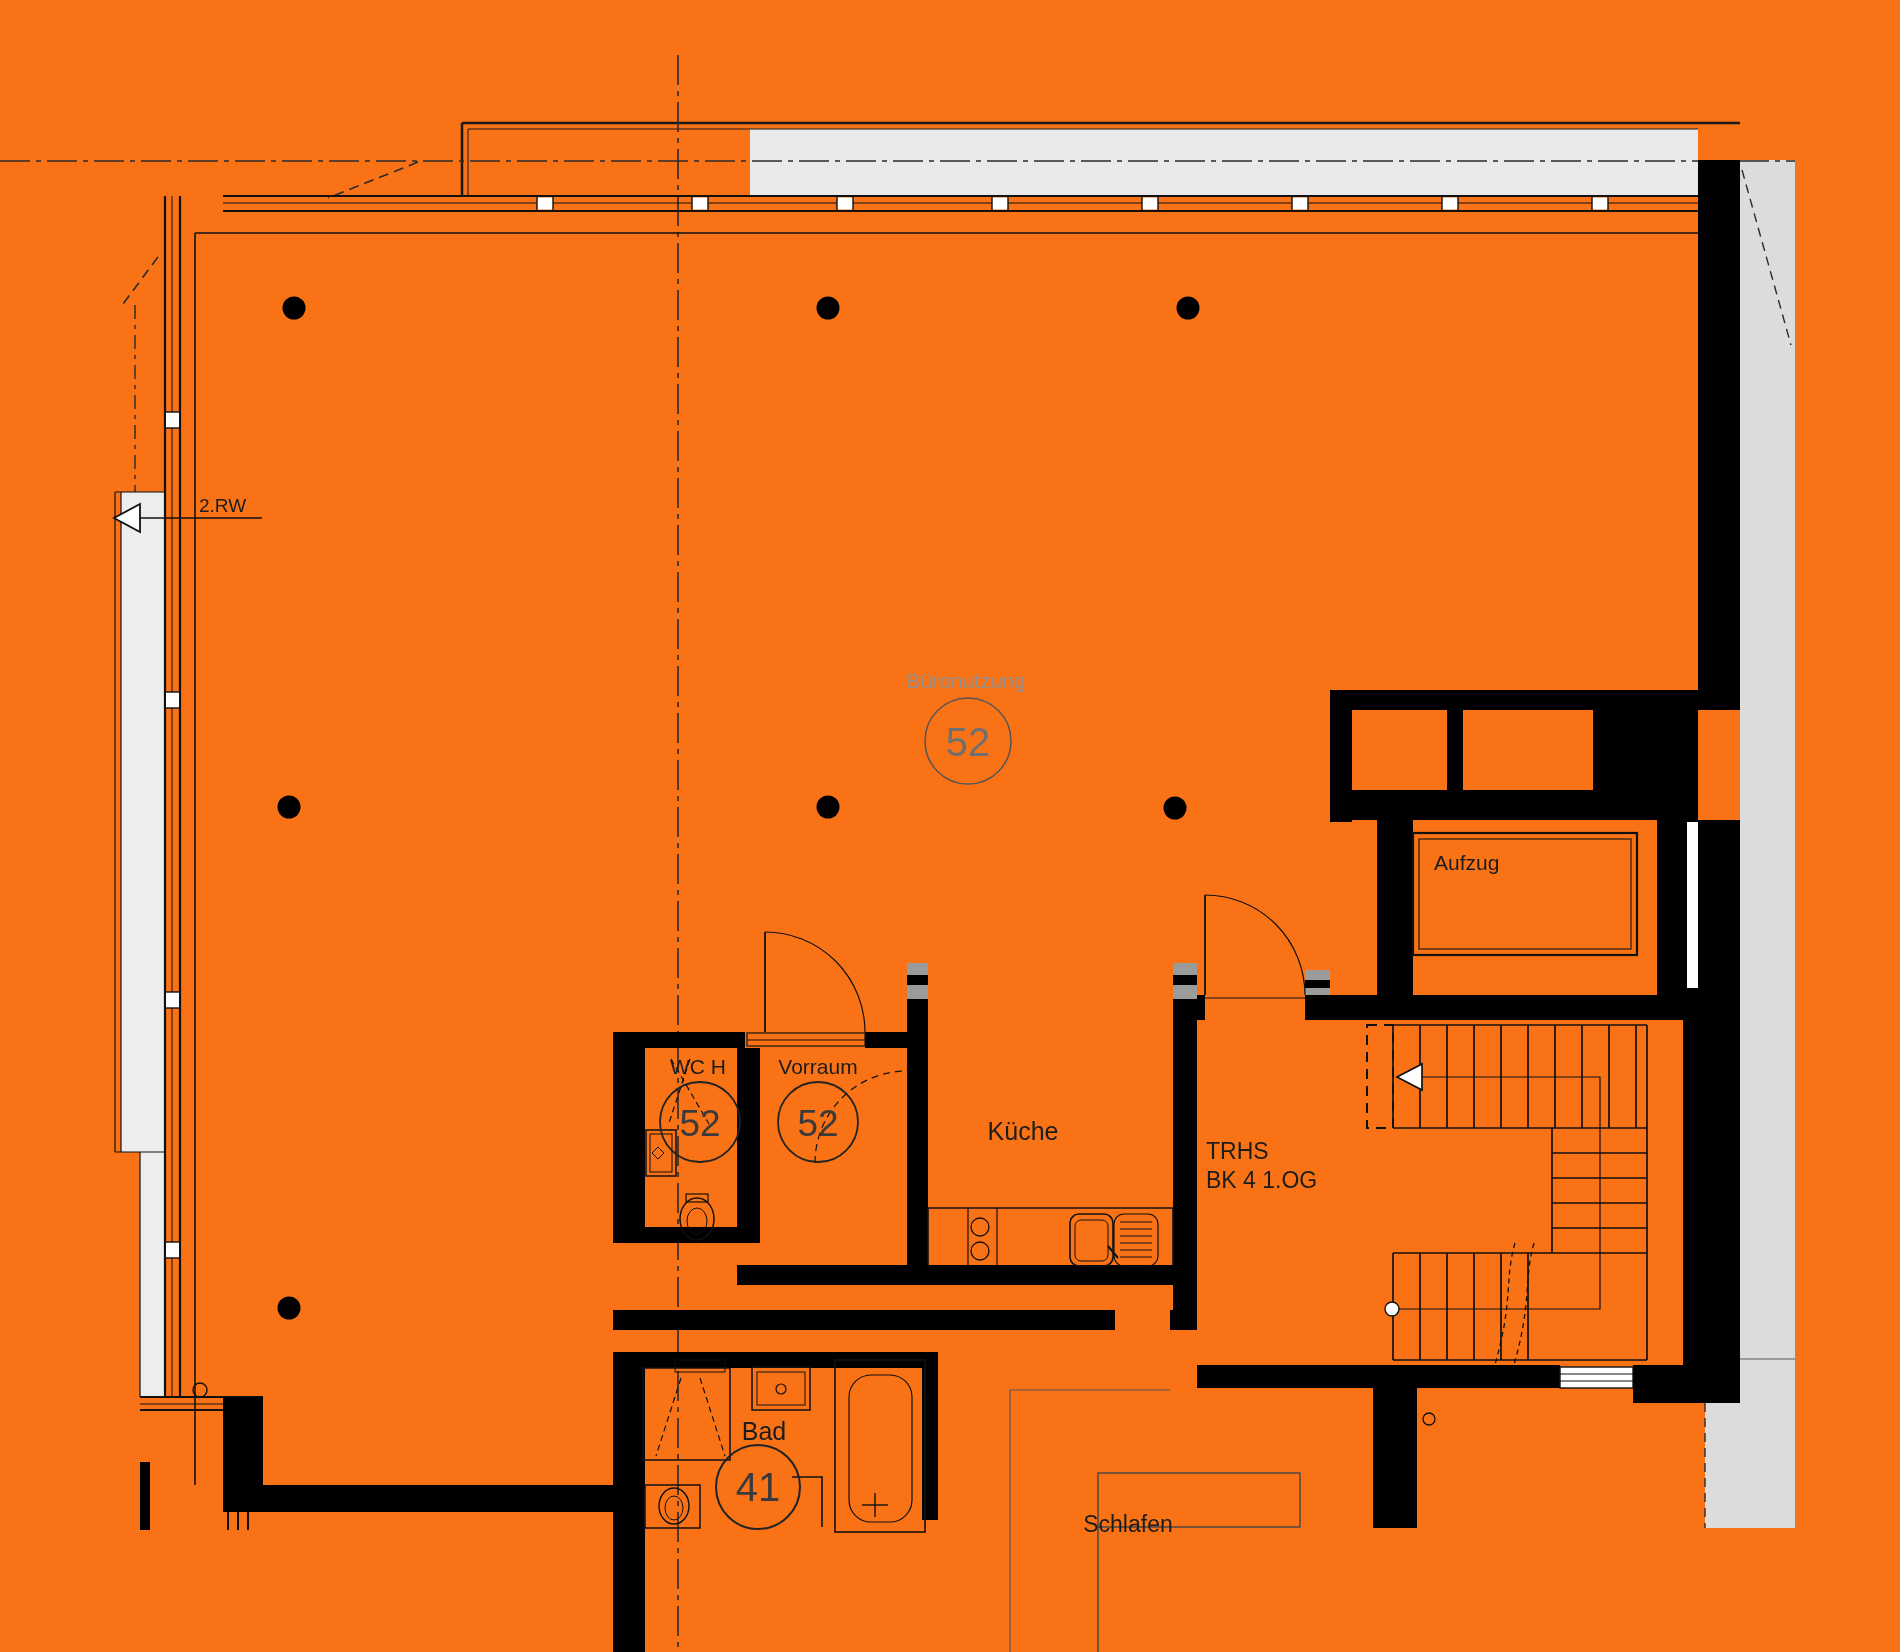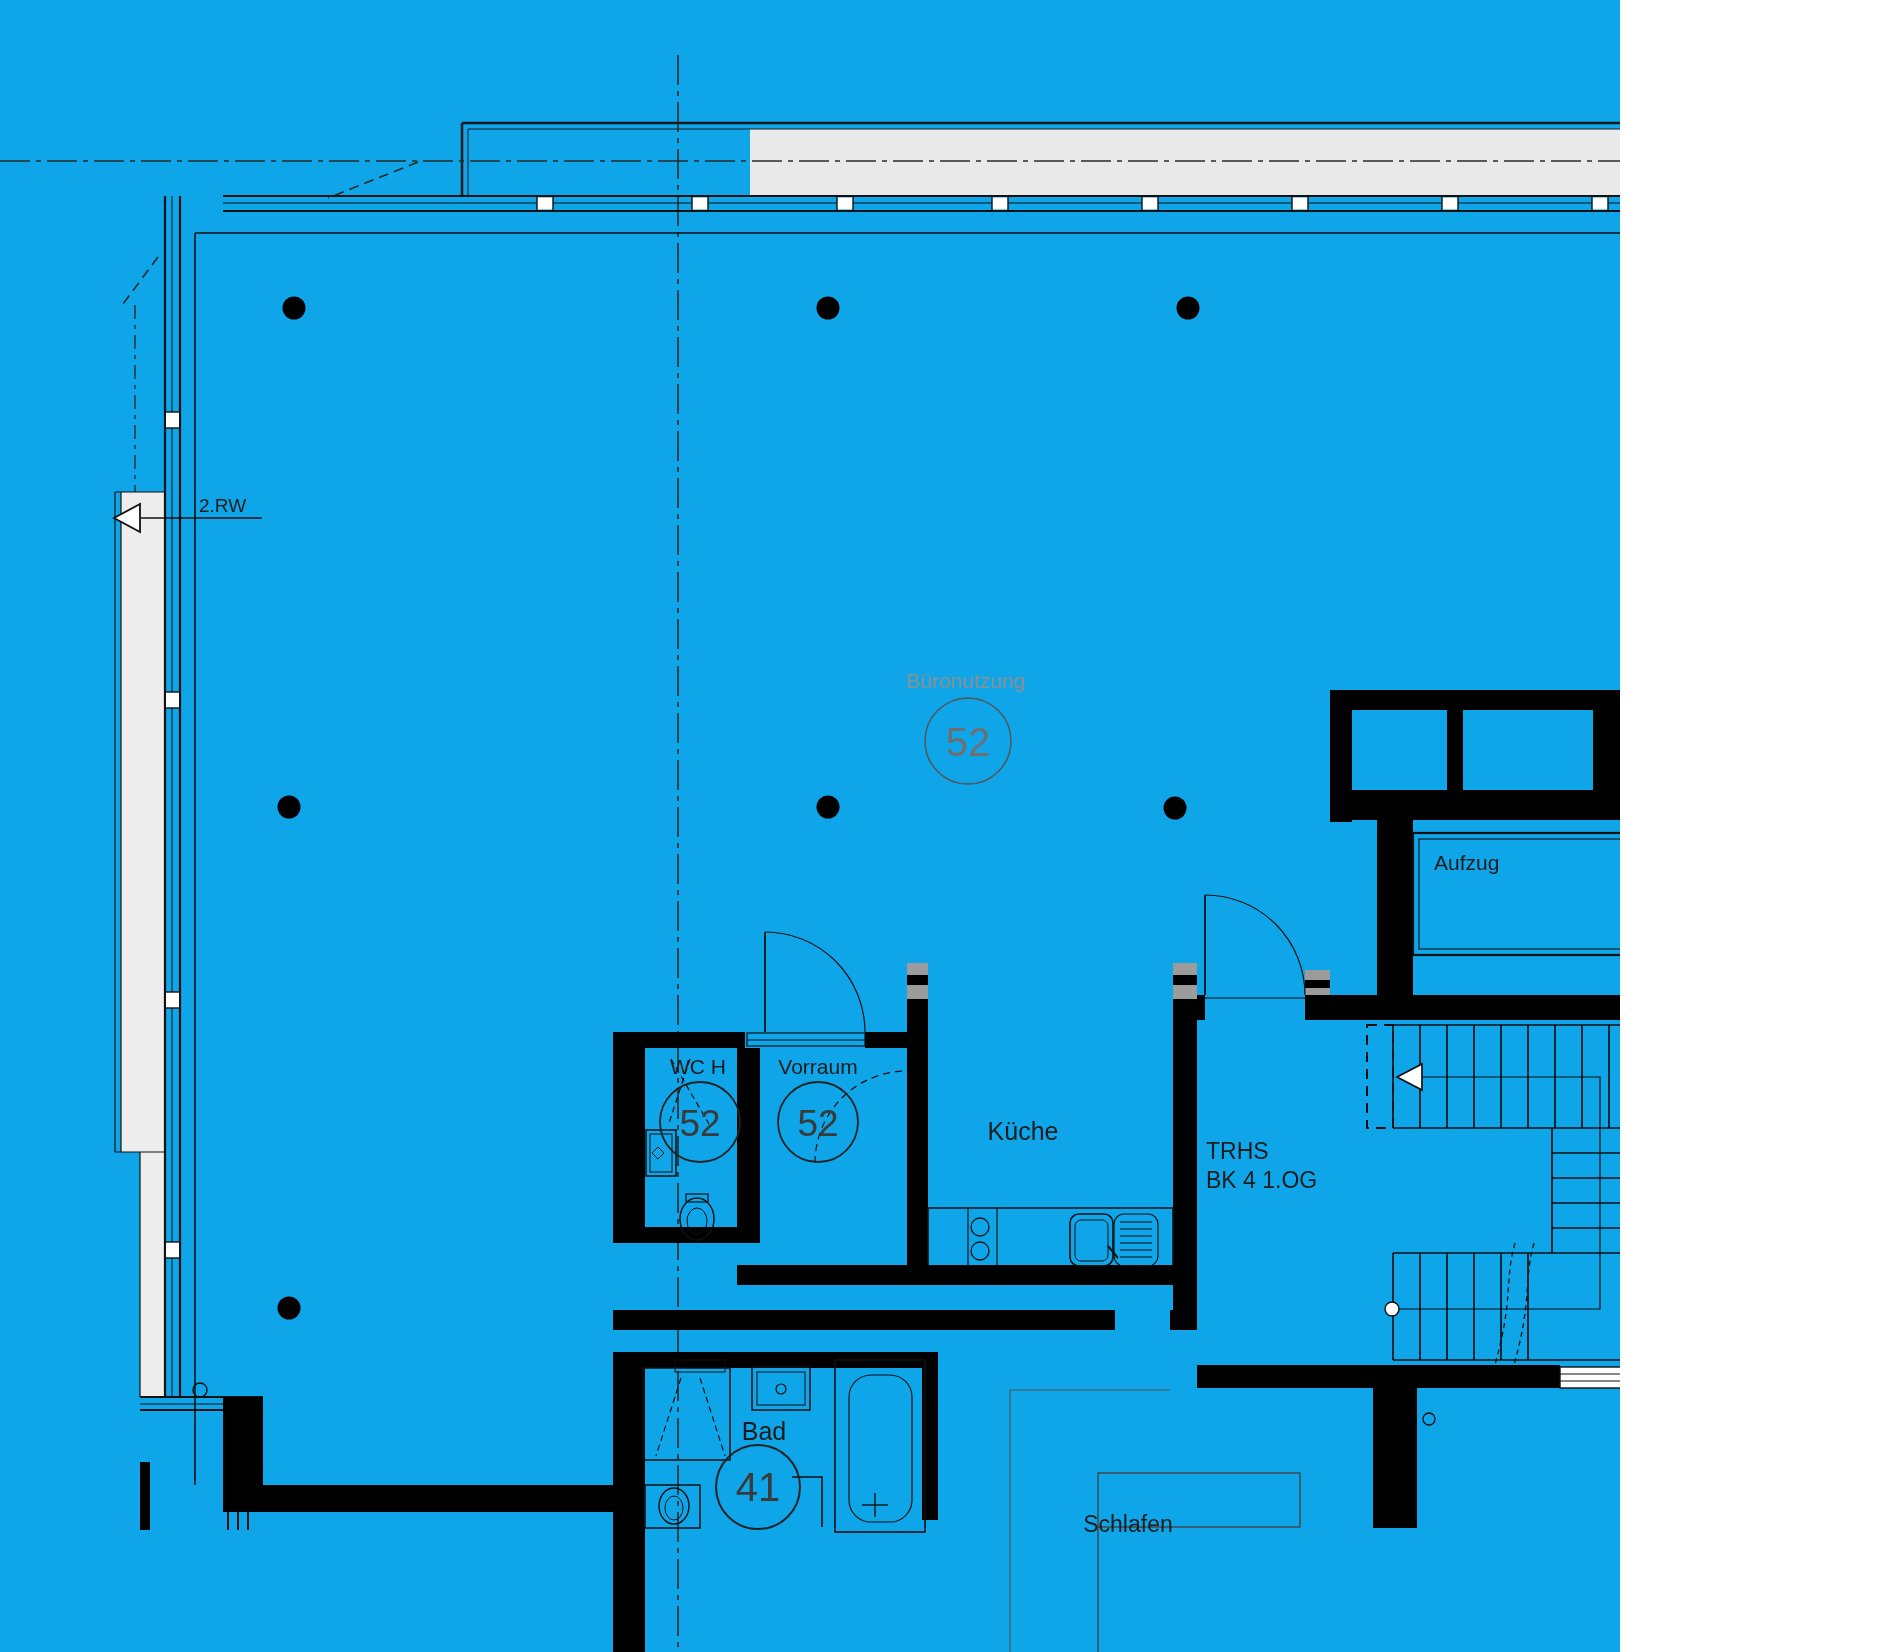--- a/index.html
+++ b/index.html
@@ -1,16 +1,16 @@
 <!DOCTYPE html>
 <html><head>
 <meta charset="utf-8">
 <style>
   html,body{margin:0;padding:0;background:#ffffff;}
-  .page{width:1620px;height:1652px;position:relative;background:#0ea5e9;overflow:hidden;}
+  .page{width:1900px;height:1652px;position:relative;background:#f97316;overflow:hidden;}
   svg{display:block;}
   text{font-family:"Liberation Sans", sans-serif;}
   .lbl{fill:#1c1c1c;}
   .lbl-gray{fill:#8f8f8f;}
   .num{fill:#3a3a3a;}
   .num-gray{fill:#6f6f6f;}
 </style>
 </head>
 <body>
 

